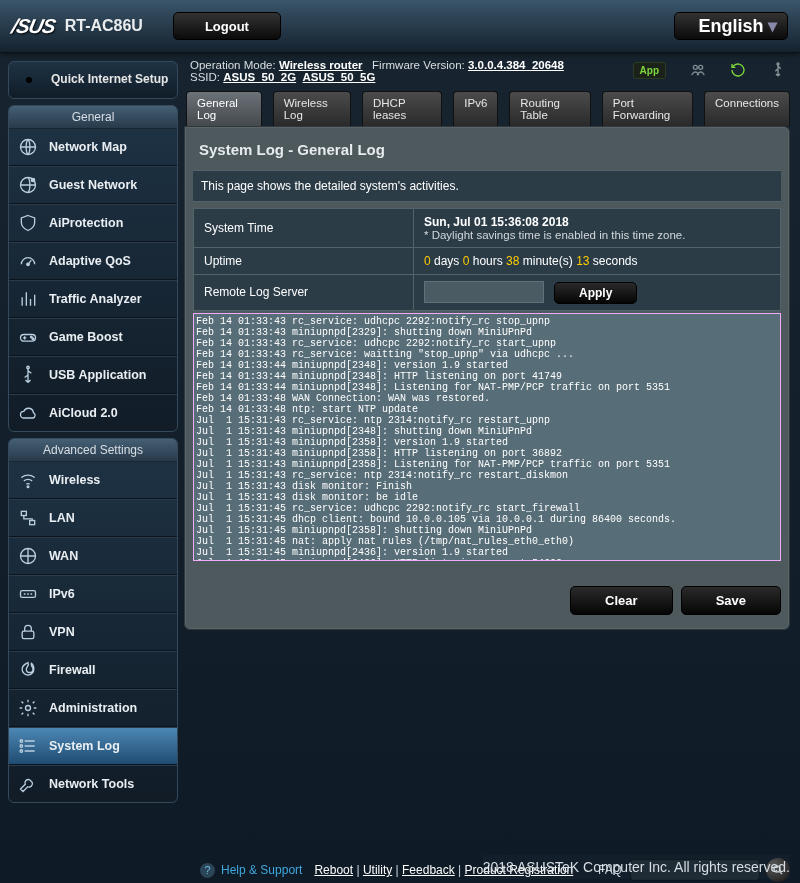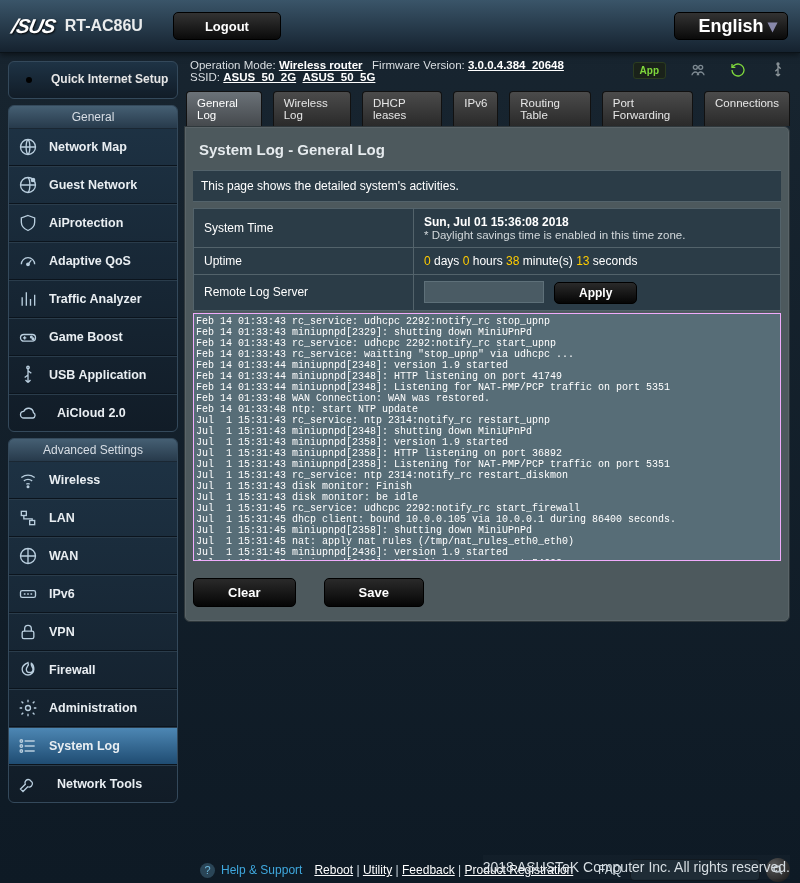--- a/index.html
+++ b/index.html
@@ -112,21 +112,21 @@
 }
 .menu-item {
   display: flex;
   align-items: center;
   padding: 7px 8px;
   cursor: pointer;
   border-top: 1px solid #2a3c4b;
   border-bottom: 1px solid #0b141d;
 }
 .menu-item:first-of-type { border-top: none; }
-.menu-item:last-child { border-bottom: none; gap: 8px; }
+.menu-item:last-child { border-bottom: none; }
 .menu-item.active {
   background: linear-gradient(to bottom, #4d87b4 0%, #1f4c72 100%);
 }
 .menu-icon {
   width: 22px; height: 22px; margin-right: 10px;
   display: flex; align-items: center; justify-content: center;
   color: #c1d5e1;
 }
 .menu-icon svg { width: 20px; height: 20px; fill: none; stroke: #b9cede; stroke-width: 1.6; }
 .menu-label { font-weight: bold; font-size: 12.5px; color: #e9eef2; }
@@ -224,21 +224,21 @@
   background: linear-gradient(to bottom, #2a2a2a, #050505);
   border: 1px solid #000;
   border-radius: 5px;
   color: #fff;
   font-weight: bold;
   padding: 3px 24px;
   cursor: pointer;
   font-size: 12px;
 }
 .btn.big { padding: 6px 34px; font-size: 13px; }
-.btn-row { text-align: center; margin-top: 14px; display: flex; gap: 28px; justify-content: flex-start; }
+.btn-row { text-align: center; margin-top: 22px; display: flex; gap: 8px; justify-content: flex-end; }
 
 .logbox {
   width: 100%;
   height: 248px;
   background: #576d77;
   color: #fff;
   border: 1px solid #f0abfc;
   font-family: "Courier New", monospace;
   font-size: 10px;
   line-height: 1.1;

